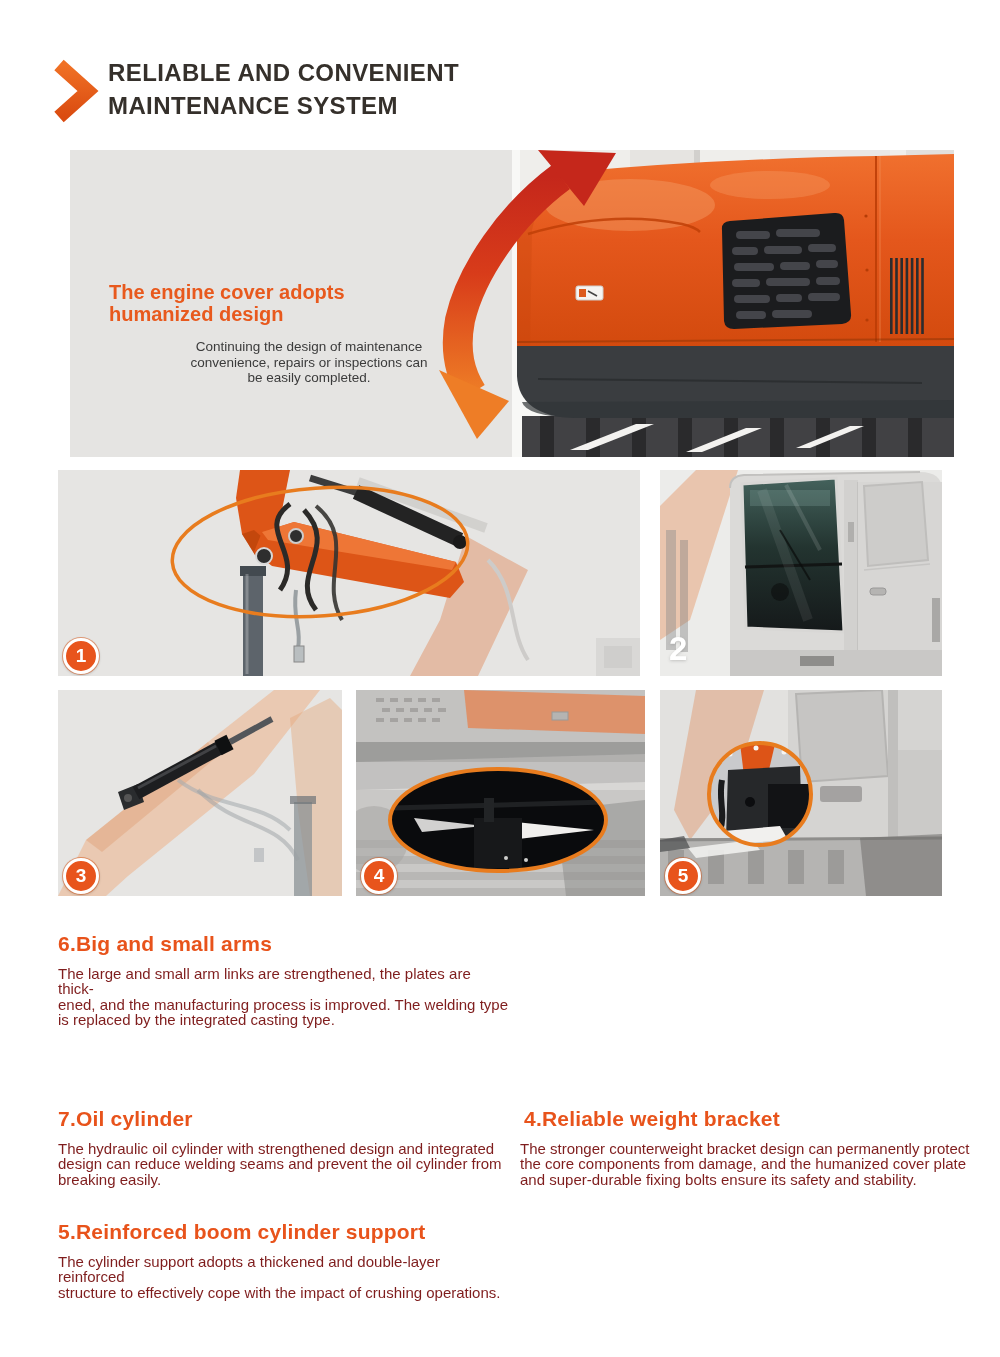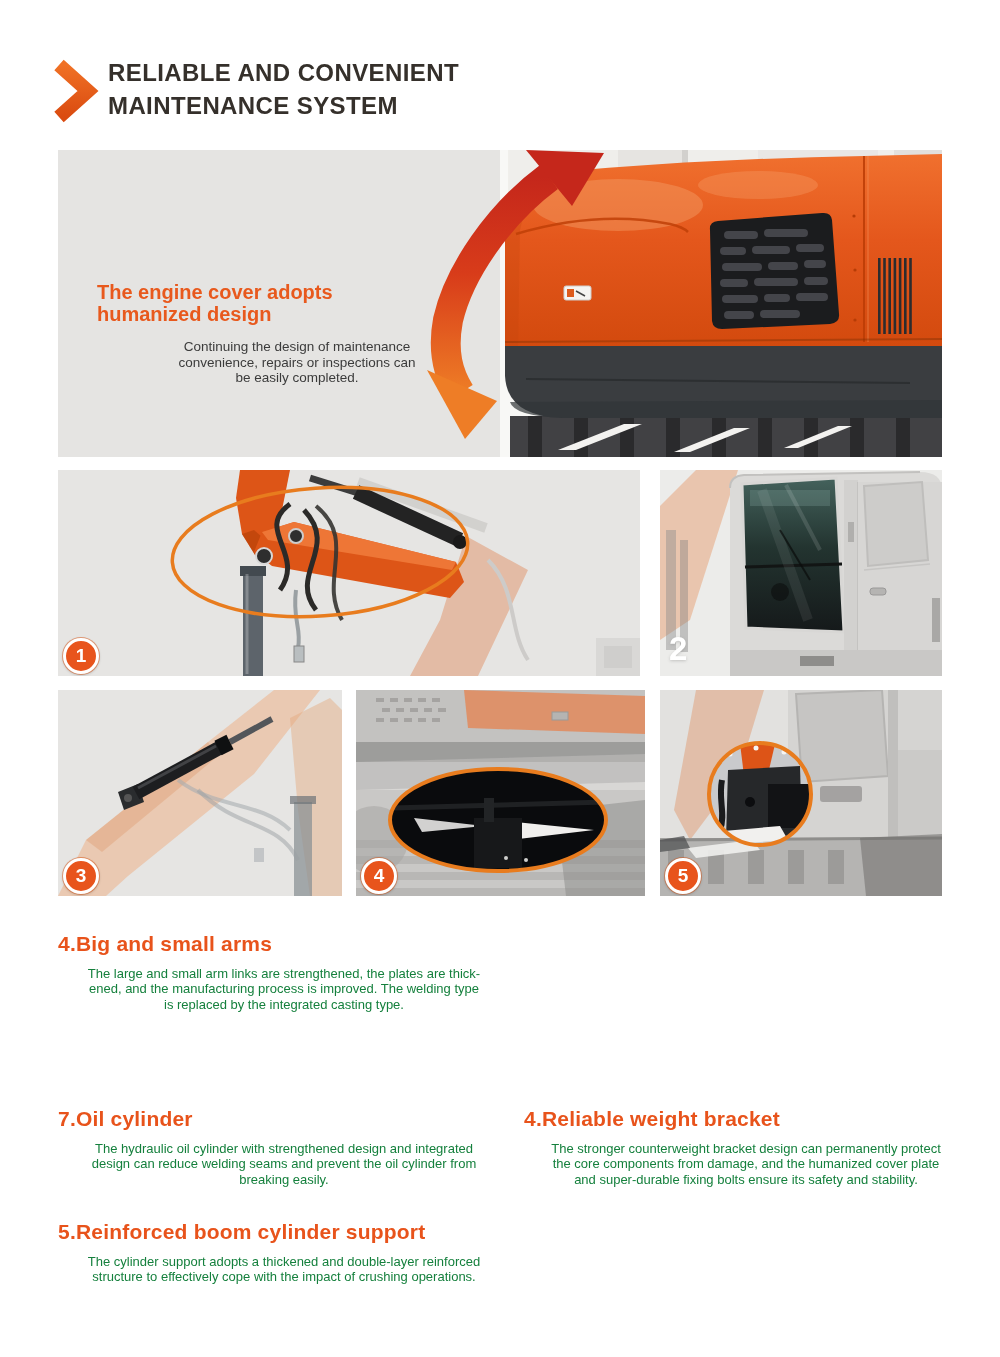--- a/index.html
+++ b/index.html
@@ -3,21 +3,21 @@
 <meta charset="utf-8">
 <style>
   html,body{margin:0;padding:0;background:#ffffff;}
   .page{position:relative;width:1000px;height:1357px;background:#fff;overflow:hidden;
         font-family:"Liberation Sans",sans-serif;}
   
   .hdr-icon{position:absolute;left:50px;top:58px;width:50px;height:66px;}
   .hdr-title{position:absolute;left:108px;top:56px;font-size:24px;font-weight:bold;
              color:#35302b;line-height:33px;letter-spacing:.4px;white-space:pre-line;}
   
-  .hero{position:absolute;left:58px;top:150px;width:884px;height:307px;background:#e5e4e2;}
+  .hero{position:absolute;left:70px;top:150px;width:884px;height:307px;background:#e5e4e2;}
   .hero svg{position:absolute;left:0;top:0;}
   .hero-text{position:absolute;left:39px;top:131px;width:400px;}
   .hero-heading{font-size:20px;font-weight:bold;color:#e8591d;line-height:22px;
                 margin:0;white-space:pre-line;}
   .hero-body{font-size:13.5px;color:#3b3b3b;line-height:15.5px;margin:14px 0 0;
              white-space:pre-line;text-align:center;}
   
   .fig{position:absolute;overflow:hidden;}
   .fig svg{position:absolute;left:0;top:0;}
   .fig1{left:58px;top:470px;width:582px;height:206px;}
@@ -30,21 +30,21 @@
          box-shadow:0 0 0 1px rgba(221,85,20,.5),0 1px 3px rgba(0,0,0,.25);
          color:#fff;font-weight:bold;font-size:19px;display:flex;align-items:center;
          justify-content:center;}
   .badge--plain{background:none;border:none;box-shadow:none;width:auto;height:auto;
          left:9px;bottom:8px;font-size:33px;color:#fff;
          text-shadow:0 1px 3px rgba(120,120,120,.35);}
   
   .sec{position:absolute;width:452px;}
   .sec-h{font-size:21px;font-weight:bold;color:#e8531b;line-height:24px;margin:0 0 10px;
          letter-spacing:.2px;white-space:pre-line;}
-  .sec-b{font-size:13px;color:#15803d;line-height:15.4px;margin:0;white-space:pre-line;text-align:center;}
+  .sec-b{font-size:15px;color:#7f1d1d;line-height:15.4px;margin:0;white-space:pre-line;}
   .sec1{left:58px;top:932px;}  .sec2{left:520px;top:932px;}
   .sec3{left:58px;top:1107px;} .sec4{left:520px;top:1107px;}
   .sec4 .sec-h{margin-left:4px;}
   .sec5{left:58px;top:1220px;}
 </style>
 </head>
 <body>
 
 <div class="page">
 
@@ -374,21 +374,21 @@
           <circle cx="96" cy="58" r="2.5" fill="#f5f5f3"></circle>
           <circle cx="124" cy="62" r="2.5" fill="#f5f5f3"></circle>
         <circle cx="90" cy="112" r="5" fill="#0c0d0f"></circle>
       </g>
       <circle cx="100" cy="104" r="51" fill="none" stroke="#e87c1e" stroke-width="4"></circle>
     </svg>
     <div class="badge">5</div>
   </figure>
 
   <div class="sec sec1">
-    <h2 class="sec-h">4.Big and small arms</h2>
+    <h2 class="sec-h">6.Big and small arms</h2>
     <p class="sec-b">The large and small arm links are strengthened, the plates are thick-
 ened, and the manufacturing process is improved. The welding type
 is replaced by the integrated casting type.</p>
   </div>
   <div class="sec sec3">
     <h2 class="sec-h">7.Oil cylinder</h2>
     <p class="sec-b">The hydraulic oil cylinder with strengthened design and integrated
 design can reduce welding seams and prevent the oil cylinder from
 breaking easily.</p>
   </div>

